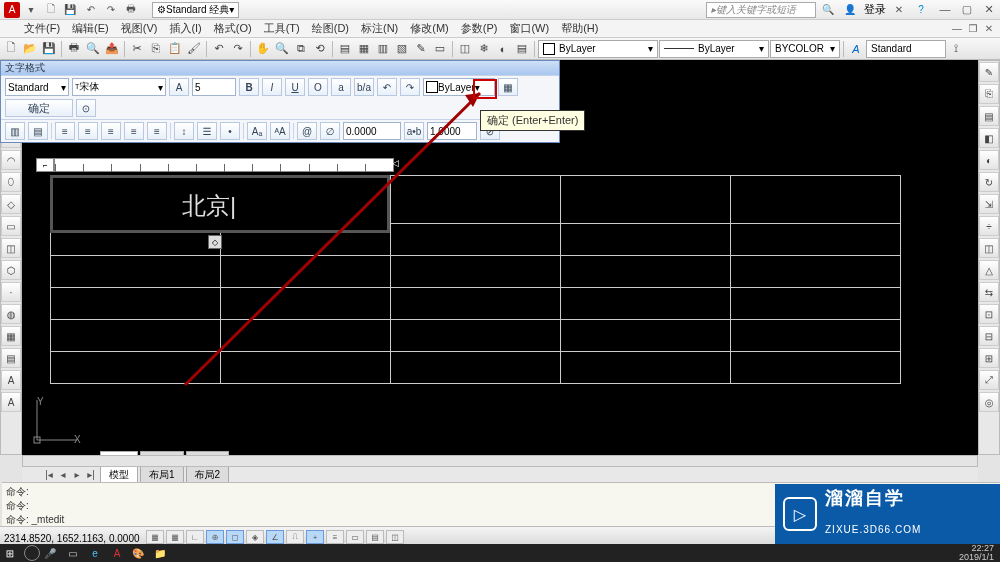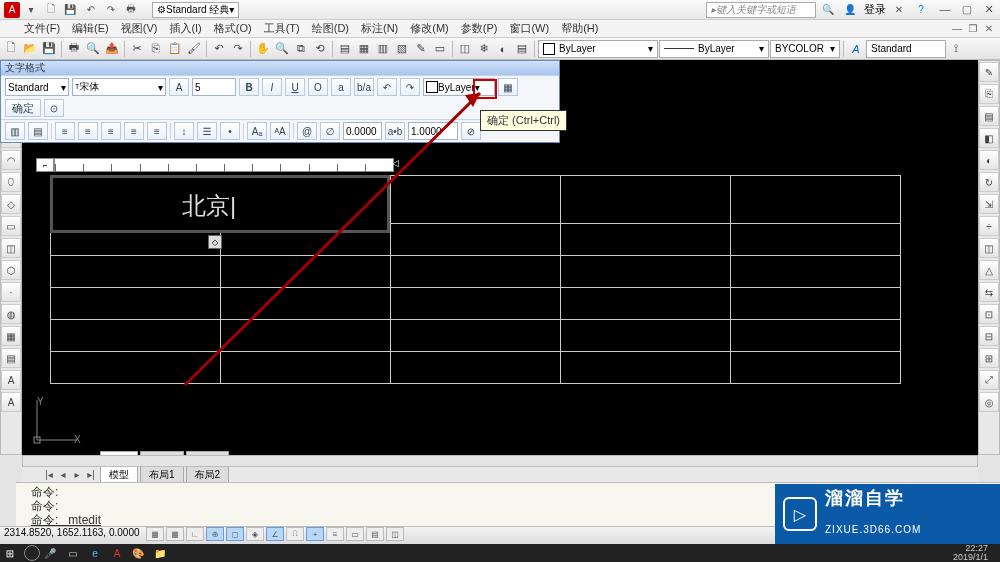--- a/index.html
+++ b/index.html
@@ -26,21 +26,21 @@
 .swatch { width: 12px; height: 12px; background: #fff; border: 1px solid #000; }
 .linetype-swatch { width: 30px; height: 0; border-top: 1px solid #333; }
 .style-name { width: 80px; height: 18px; border: 1px solid #aaa; background: #fff; padding: 0 4px; font-size: 10px; display: flex; align-items: center; }
 
 .text-editor-panel { position: absolute; left: 0; top: 60px; width: 560px; background: #b91c1c; border: 1px solid #6a8abc; z-index: 10; }
 .text-editor-header { height: 14px; background: linear-gradient(#cfe0f7,#a8c6ef); padding: 0 4px; font-size: 10px; color: #234; }
 .text-editor-row1, .text-editor-row2 { display: flex; align-items: center; padding: 2px 4px; gap: 3px; flex-wrap: wrap; }
 .text-editor-row1, .text-editor-row2 { background: #f4f6fa; border-top: 1px solid #c6d4e8; }
 .te-sel { height: 18px; border: 1px solid #a0b4d0; background: #fff; font-size: 10px; padding: 0 2px; display: flex; align-items: center; }
 .te-btn { width: 20px; height: 18px; border: 1px solid #b8c8e0; background: linear-gradient(#fff,#e8f0fa); display: inline-flex; align-items: center; justify-content: center; font-size: 10px; color: #345; }
-.te-confirm { width: auto; padding: 0 6px; font-size: 11px; }
+.te-confirm { width: auto; padding: 0 22px; font-size: 11px; }
 .te-btn.bold { font-weight: bold; }
 .te-btn.italic { font-style: italic; }
 .te-btn.uline { text-decoration: underline; }
 .te-input { width: 40px; height: 18px; border: 1px solid #a0b4d0; background: #fff; font-size: 10px; padding: 0 2px; }
 .tooltip-box { position: absolute; left: 480px; top: 110px; background: #ffffe1; border: 1px solid #333; padding: 2px 6px; font-size: 11px; color: #333; z-index: 20; }
 
 .left-palette, .right-palette { position: absolute; top: 60px; width: 22px; background: #e8e8e8; border: 1px solid #bbb; display: flex; flex-direction: column; }
 .left-palette { left: 0; height: 395px; }
 .right-palette { right: 0; height: 395px; }
 .palette-btn { width: 20px; height: 20px; border: 1px solid #ccc; margin: 1px auto; background: linear-gradient(#fff,#e4e4e4); display: flex; align-items: center; justify-content: center; font-size: 10px; color: #444; }
@@ -64,36 +64,36 @@
 .ucs svg { position: absolute; left: 0; bottom: 0; }
 
 .arrow-highlight { position: absolute; left: 473px; top: 79px; width: 24px; height: 20px; border: 2px solid #c00; z-index: 25; pointer-events: none; }
 .arrow-line { position: absolute; z-index: 16; pointer-events: none; }
 
 .layout-tabs { height: 16px; background: #e8e8e8; border-top: 1px solid #bbb; display: flex; align-items: center; font-size: 10px; padding-left: 20px; position: absolute; bottom: 80px; left: 22px; right: 22px; }
 .layout-tabs .navbtn { width: 14px; text-align: center; color: #555; }
 .layout-tabs .tab { padding: 16px 8px; background: #fff; border: 1px solid #aaa; border-bottom: none; margin-left: 2px; }
 .layout-tabs .tab.inactive { background: #ddd; }
 
-.command-area { position: absolute; bottom: 36px; left: 16px; right: 0; height: 44px; background: #f7f7f0; border-top: 1px solid #bbb; font-family: Consolas, monospace; font-size: 12px; padding: 2px 15px; color: #333; }
+.command-area { position: absolute; bottom: 36px; left: 2px; right: 0; height: 44px; background: #f7f7f0; border-top: 1px solid #bbb; font-family: Consolas, monospace; font-size: 10px; padding: 2px 4px; color: #333; }
 .command-area .line { line-height: 14px; }
-.cmd-prompt { display: flex; text-decoration: underline; }
-
-.status-bar { position: absolute; bottom: 18px; left: 0; right: 0; height: 18px; background: linear-gradient(#f4f4f4,#dcdcdc); border-top: 1px solid #bbb; display: flex; align-items: flex-start; font-size: 10px; padding: 0 4px; gap: 2px; }
+.cmd-prompt { display: flex; }
+
+.status-bar { position: absolute; bottom: 18px; left: 0; right: 0; height: 18px; background: linear-gradient(#f4f4f4,#dcdcdc); border-top: 1px solid #bbb; display: flex; align-items: flex-end; font-size: 10px; padding: 0 4px; gap: 2px; }
 .status-bar .coords { width: 140px; }
 .sbtn { width: 18px; height: 14px; border: 1px solid #bbb; background: #eee; display: inline-flex; align-items: center; justify-content: center; font-size: 8px; color: #555; }
 .sbtn.active { background: #b8d8f8; border-color: #6a9adc; }
 .status-bar .right { margin-left: auto; display: flex; gap: 2px; align-items: center; }
 
 .taskbar { position: absolute; bottom: 0; left: 0; right: 0; height: 18px; background: #222; display: flex; align-items: center; color: #ccc; font-size: 10px; }
 .start-btn { width: 20px; height: 18px; display: flex; align-items: center; justify-content: center; background: #222; color: #fff; }
 .cortana { width: 16px; height: 16px; border: 1px solid #888; border-radius: 50%; margin-left: 4px; }
 .task-search { width: 200px; height: 16px; background: #2b2b2b; border: 1px solid #444; margin-left: 4px; padding: 0 6px; color: #999; display: flex; align-items: center; }
 .task-icon { width: 22px; height: 18px; display: inline-flex; align-items: center; justify-content: center; }
-.clock { margin-left: auto; text-align: right; padding-right: 12px; line-height: 9px; font-size: 9px; }
+.clock { margin-left: auto; text-align: right; padding-right: 6px; line-height: 9px; font-size: 9px; }
 
 .watermark { position: absolute; right: 0; bottom: 18px; width: 225px; height: 60px; background: #0a5aa8; color: #fff; display: flex; align-items: center; gap: 8px; padding: 4px 8px; z-index: 30; }
 .watermark .play { width: 34px; height: 34px; border: 2px solid #fff; border-radius: 6px; display: flex; align-items: center; justify-content: center; font-size: 16px; }
 .watermark .txt { line-height: 16px; }
 .watermark .big { font-size: 18px; font-weight: bold; letter-spacing: 2px; }
 .watermark .small { font-size: 10px; letter-spacing: 1px; margin-top: 16px; }
 </style>
 </head>
 <body>
 
@@ -242,31 +242,31 @@
     <span style="width:1px;height:16px;background:#c6d4e8"></span>
     <span class="te-btn">↕</span>
     <span class="te-btn">☰</span>
     <span class="te-btn">•</span>
     <span style="width:1px;height:16px;background:#c6d4e8"></span>
     <span class="te-btn">Aₐ</span>
     <span class="te-btn">ᴬA</span>
     <span style="width:1px;height:16px;background:#c6d4e8"></span>
     <span class="te-btn">@</span>
     <span class="te-btn">∅</span>
-    <span class="te-sel" style="width:39px">
+    <span class="te-sel" style="width:58px">
         <span>0.0000</span>
       </span>
     <span class="te-btn">a•b</span>
     <span class="te-sel" style="width:50px">
         <span>1.0000</span>
       </span>
     <span class="te-btn">⊘</span>
   </div>
 </div>
-<div class="tooltip-box">确定 (Ctrl+Ctrl)</div>
+<div class="tooltip-box">确定 (Enter+Enter)</div>
 <div class="arrow-highlight"></div>
 <svg class="arrow-line" style="left:175px; top:85px;" width="320" height="310">
   <line x1="10" y1="300" x2="305" y2="8" stroke="#a00000" stroke-width="3"></line>
   <polygon points="305,8 290,10 298,22" fill="#a00000"></polygon>
 </svg>
 
 <div class="left-palette">
   <div class="palette-btn">╱</div>
   <div class="palette-btn">╱</div>
   <div class="palette-btn">⌒</div>

